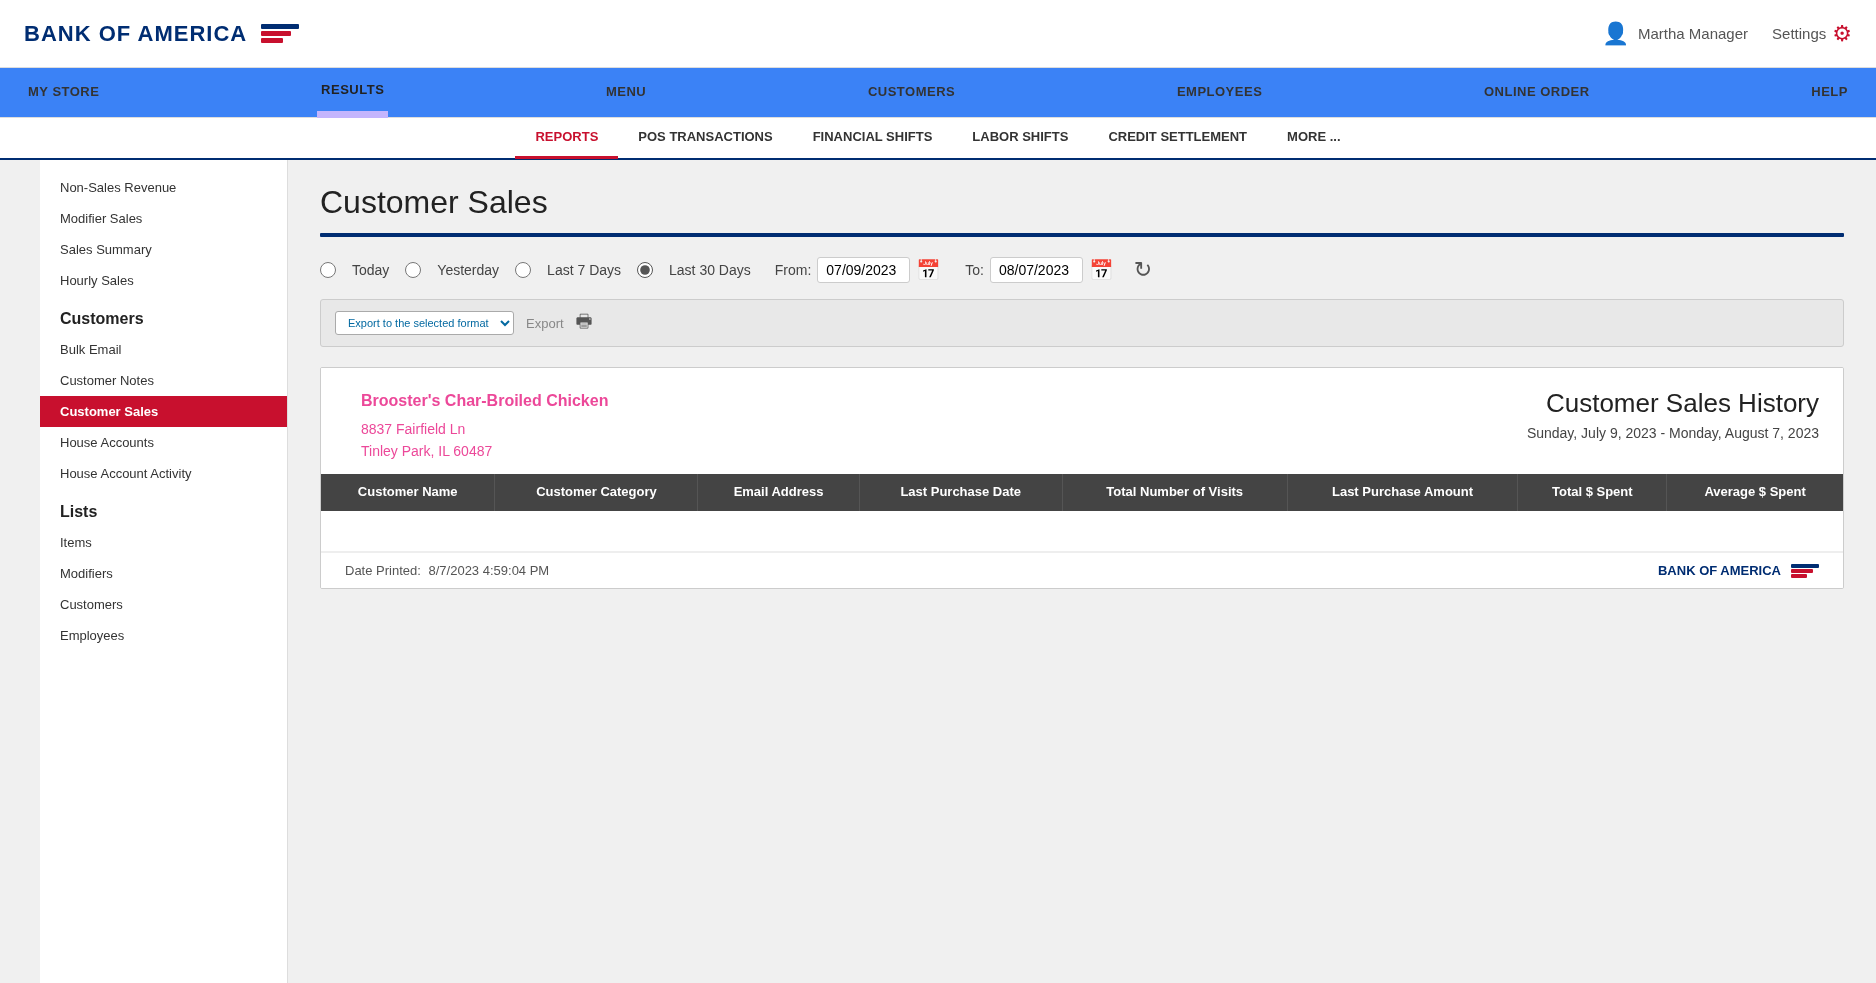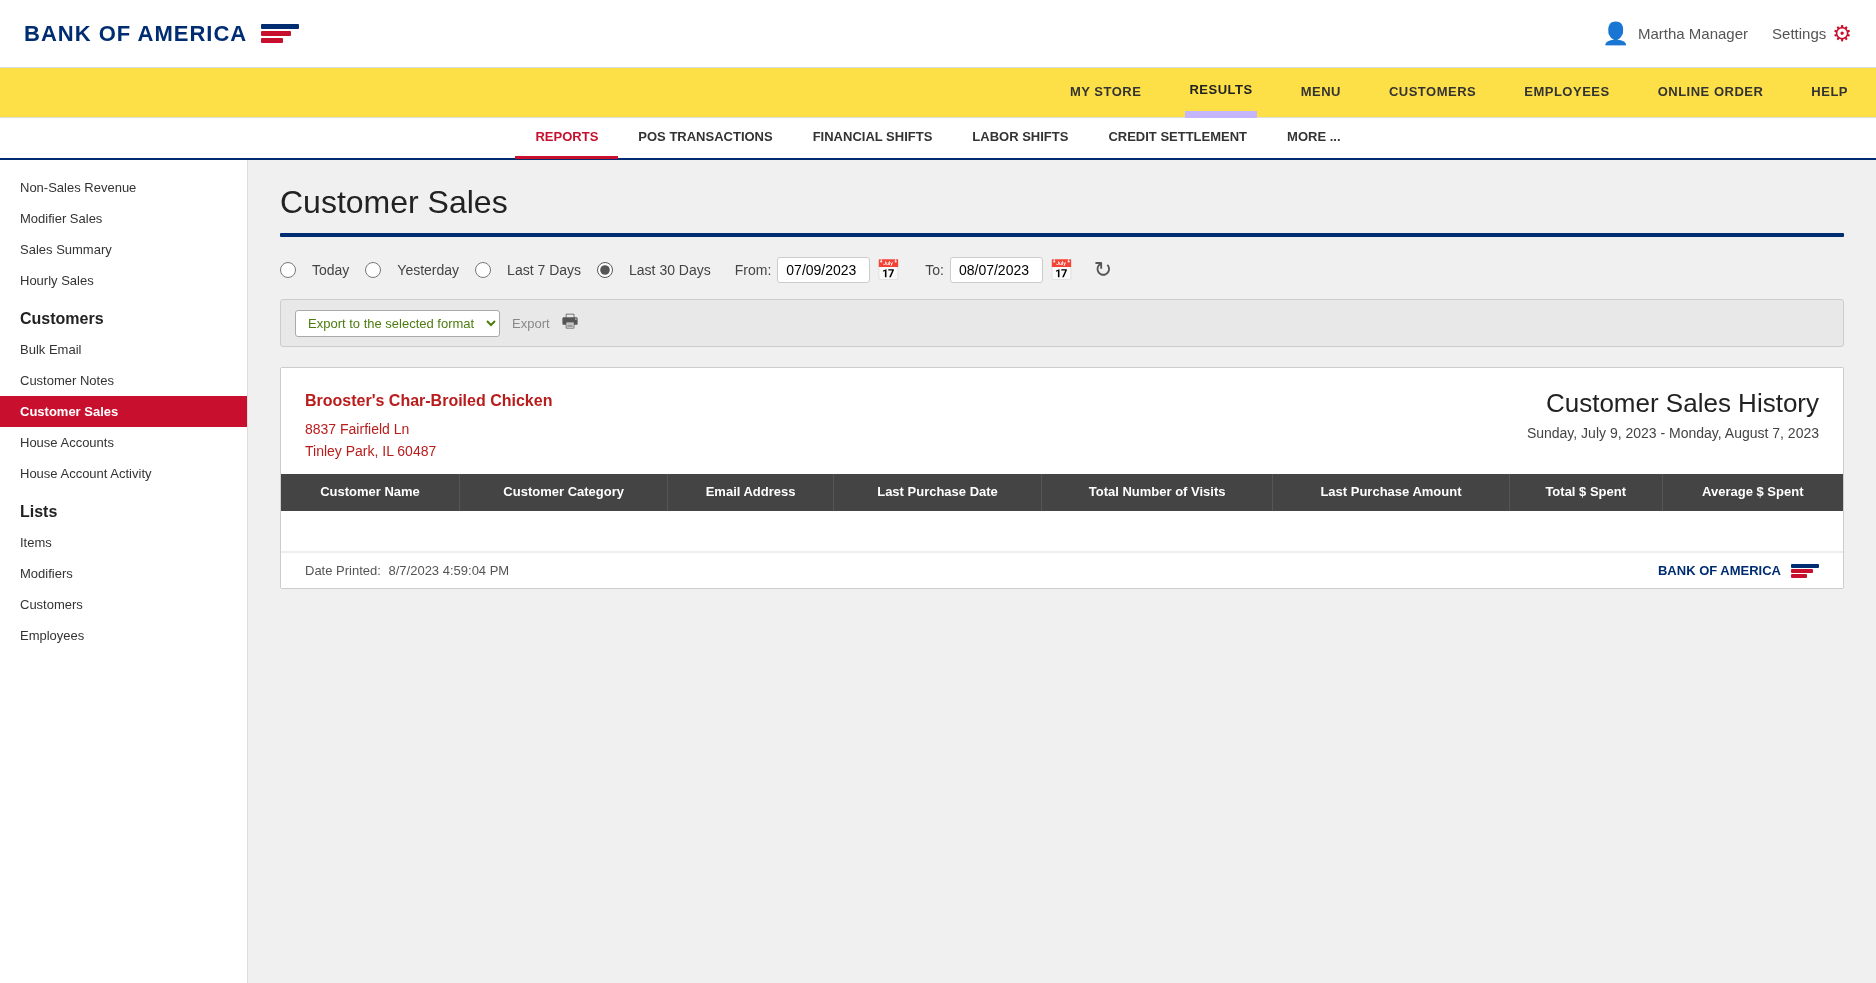--- a/index.html
+++ b/index.html
@@ -24,24 +24,24 @@
     .flag-s3 { background: #c8102e; width: 22px; }
 
     .top-right { display: flex; align-items: center; gap: 24px; }
     .user-area { display: flex; align-items: center; gap: 8px; color: #555; font-size: 15px; }
     .user-icon { color: #c8102e; font-size: 22px; }
     .settings-area { display: flex; align-items: center; gap: 6px; color: #555; font-size: 15px; }
     .settings-icon { color: #c8102e; font-size: 22px; }
 
     
     .main-nav {
-      background: #fde047;
-      display: flex;
-      align-items: center;
-      justify-content: flex-end;
+      background: #3b82f6;
+      display: flex;
+      align-items: center;
+      justify-content: space-between;
       gap: 40px;
       padding: 0 24px;
       border-bottom: 1px solid #ddd;
       height: 50px;
     }
     .main-nav-item {
       font-size: 13px;
       font-weight: 700;
       color: #333;
       letter-spacing: 0.5px;
@@ -80,21 +80,21 @@
       align-items: center;
       border-bottom: 3px solid transparent;
       text-transform: uppercase;
     }
     .sub-nav-item.active {
       color: #c8102e;
       border-bottom: 3px solid #c8102e;
     }
 
     
-    .layout { display: flex; height: calc(100vh - 160px); overflow: hidden; }
+    .layout { display: flex; height: calc(100vh - 160px); overflow: hidden; padding-left: 40px; }
 
     
     .sidebar {
       width: 248px;
       min-width: 248px;
       background: #fff;
       border-right: 1px solid #ddd;
       overflow-y: auto;
       padding: 12px 0;
     }
@@ -170,23 +170,23 @@
       display: flex;
       align-items: center;
       padding: 8px 14px;
       gap: 12px;
       margin-bottom: 20px;
     }
     .export-select {
       border: 1px solid #aaa;
       border-radius: 3px;
       padding: 4px 8px;
-      font-size: 13px;
-      background: #fff;
-      color: #4d7c0f;
+      font-size: 11px;
+      background: #fff;
+      color: #0369a1;
       cursor: pointer;
     }
     .export-btn {
       font-size: 13px;
       color: #888;
       background: none;
       border: none;
       cursor: pointer;
     }
     .print-icon { font-size: 18px; color: #555; cursor: pointer; }
@@ -198,21 +198,21 @@
       border-radius: 2px;
       overflow: hidden;
     }
     .report-header {
       display: flex;
       justify-content: space-between;
       align-items: flex-start;
       padding: 20px 24px 12px 24px;
       background: #fff;
     }
-    .store-info { font-size: 14px; color: #b91c1c; line-height: 1.6; }
+    .store-info { font-size: 14px; color: #ec4899; line-height: 1.6; margin-left: 16px; }
     .store-name { font-size: 16px; font-weight: 600; margin-bottom: 4px; }
     .report-title-area { text-align: right; }
     .report-title { font-size: 26px; font-weight: 400; color: #222; margin-bottom: 6px; }
     .report-date-range { font-size: 14px; color: #444; }
 
     
     .report-table {
       width: 100%;
       border-collapse: collapse;
     }

